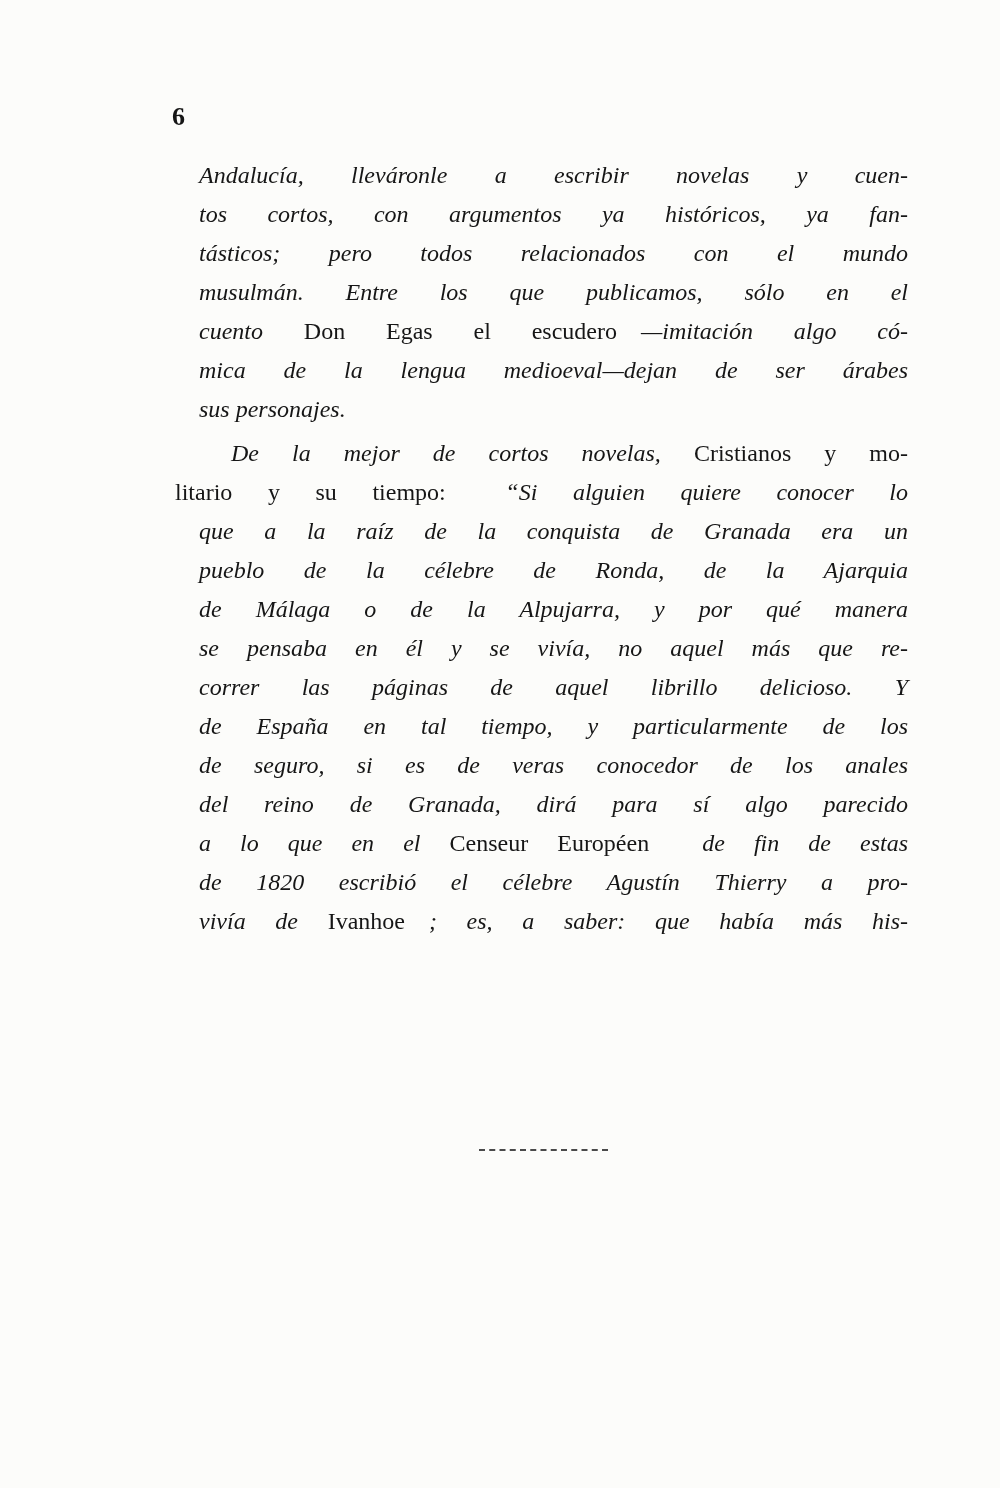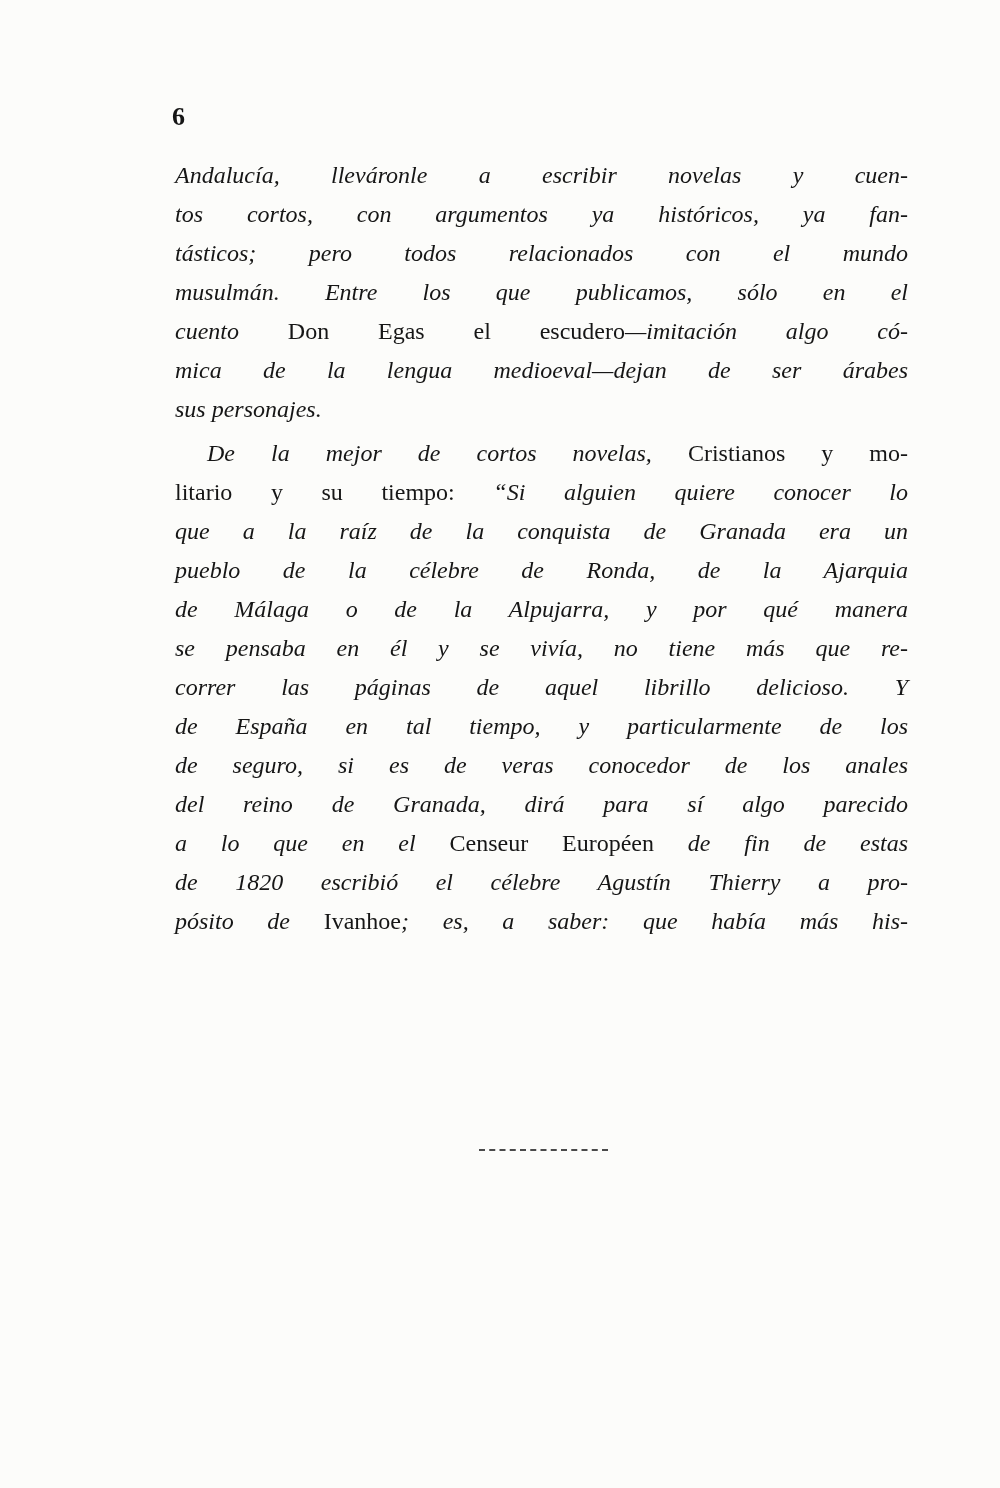--- a/index.html
+++ b/index.html
@@ -39,21 +39,21 @@
     text-align: justify;
     text-align-last: justify;
     white-space: normal;
   }
   .line.last {
     text-align-last: left;
   }
   .line.indent {
     text-indent: 32px;
   }
-  .seg-i { font-style: italic; }
+  .seg-i { font-style: italic; margin-left: 24px; }
   .seg-r { font-style: normal; }
   .divider {
     position: absolute;
     left: 479px;
     top: 1149px;
     width: 129px;
     border-top: 2px dashed #4a4a4a;
   }
 </style>
 </head>
@@ -70,24 +70,24 @@
       <div class="line"><span class="seg-i">cuento </span><span class="seg-r">Don Egas el escudero</span><span class="seg-i">—imitación algo có-</span></div>
       <div class="line"><span class="seg-i">mica de la lengua medioeval—dejan de ser árabes</span></div>
       <div class="line last"><span class="seg-i">sus personajes.</span></div>
     </div>
     <div class="paragraph">
       <div class="line indent"><span class="seg-i">De la mejor de cortos novelas, </span><span class="seg-r">Cristianos y mo-</span></div>
       <div class="line"><span class="seg-r">litario y su tiempo: </span><span class="seg-i">“Si alguien quiere conocer lo</span></div>
       <div class="line"><span class="seg-i">que a la raíz de la conquista de Granada era un</span></div>
       <div class="line"><span class="seg-i">pueblo de la célebre de Ronda, de la Ajarquia</span></div>
       <div class="line"><span class="seg-i">de Málaga o de la Alpujarra, y por qué manera</span></div>
-      <div class="line"><span class="seg-i">se pensaba en él y se vivía, no tiene más que re-</span></div>
+      <div class="line"><span class="seg-i">se pensaba en él y se vivía, no aquel más que re-</span></div>
       <div class="line"><span class="seg-i">correr las páginas de aquel librillo delicioso. Y</span></div>
       <div class="line"><span class="seg-i">de España en tal tiempo, y particularmente de los</span></div>
       <div class="line"><span class="seg-i">de seguro, si es de veras conocedor de los anales</span></div>
       <div class="line"><span class="seg-i">del reino de Granada, dirá para sí algo parecido</span></div>
       <div class="line"><span class="seg-i">a lo que en el </span><span class="seg-r">Censeur Européen</span><span class="seg-i"> de fin de estas</span></div>
       <div class="line"><span class="seg-i">de 1820 escribió el célebre Agustín Thierry a pro-</span></div>
-      <div class="line"><span class="seg-i">pósito de </span><span class="seg-r">Ivanhoe</span><span class="seg-i">; es, a saber: que había más his-</span></div>
+      <div class="line"><span class="seg-i">vivía de </span><span class="seg-r">Ivanhoe</span><span class="seg-i">; es, a saber: que había más his-</span></div>
     </div>
   </div>
 
 <div class="divider"></div>
 
 </body></html>

